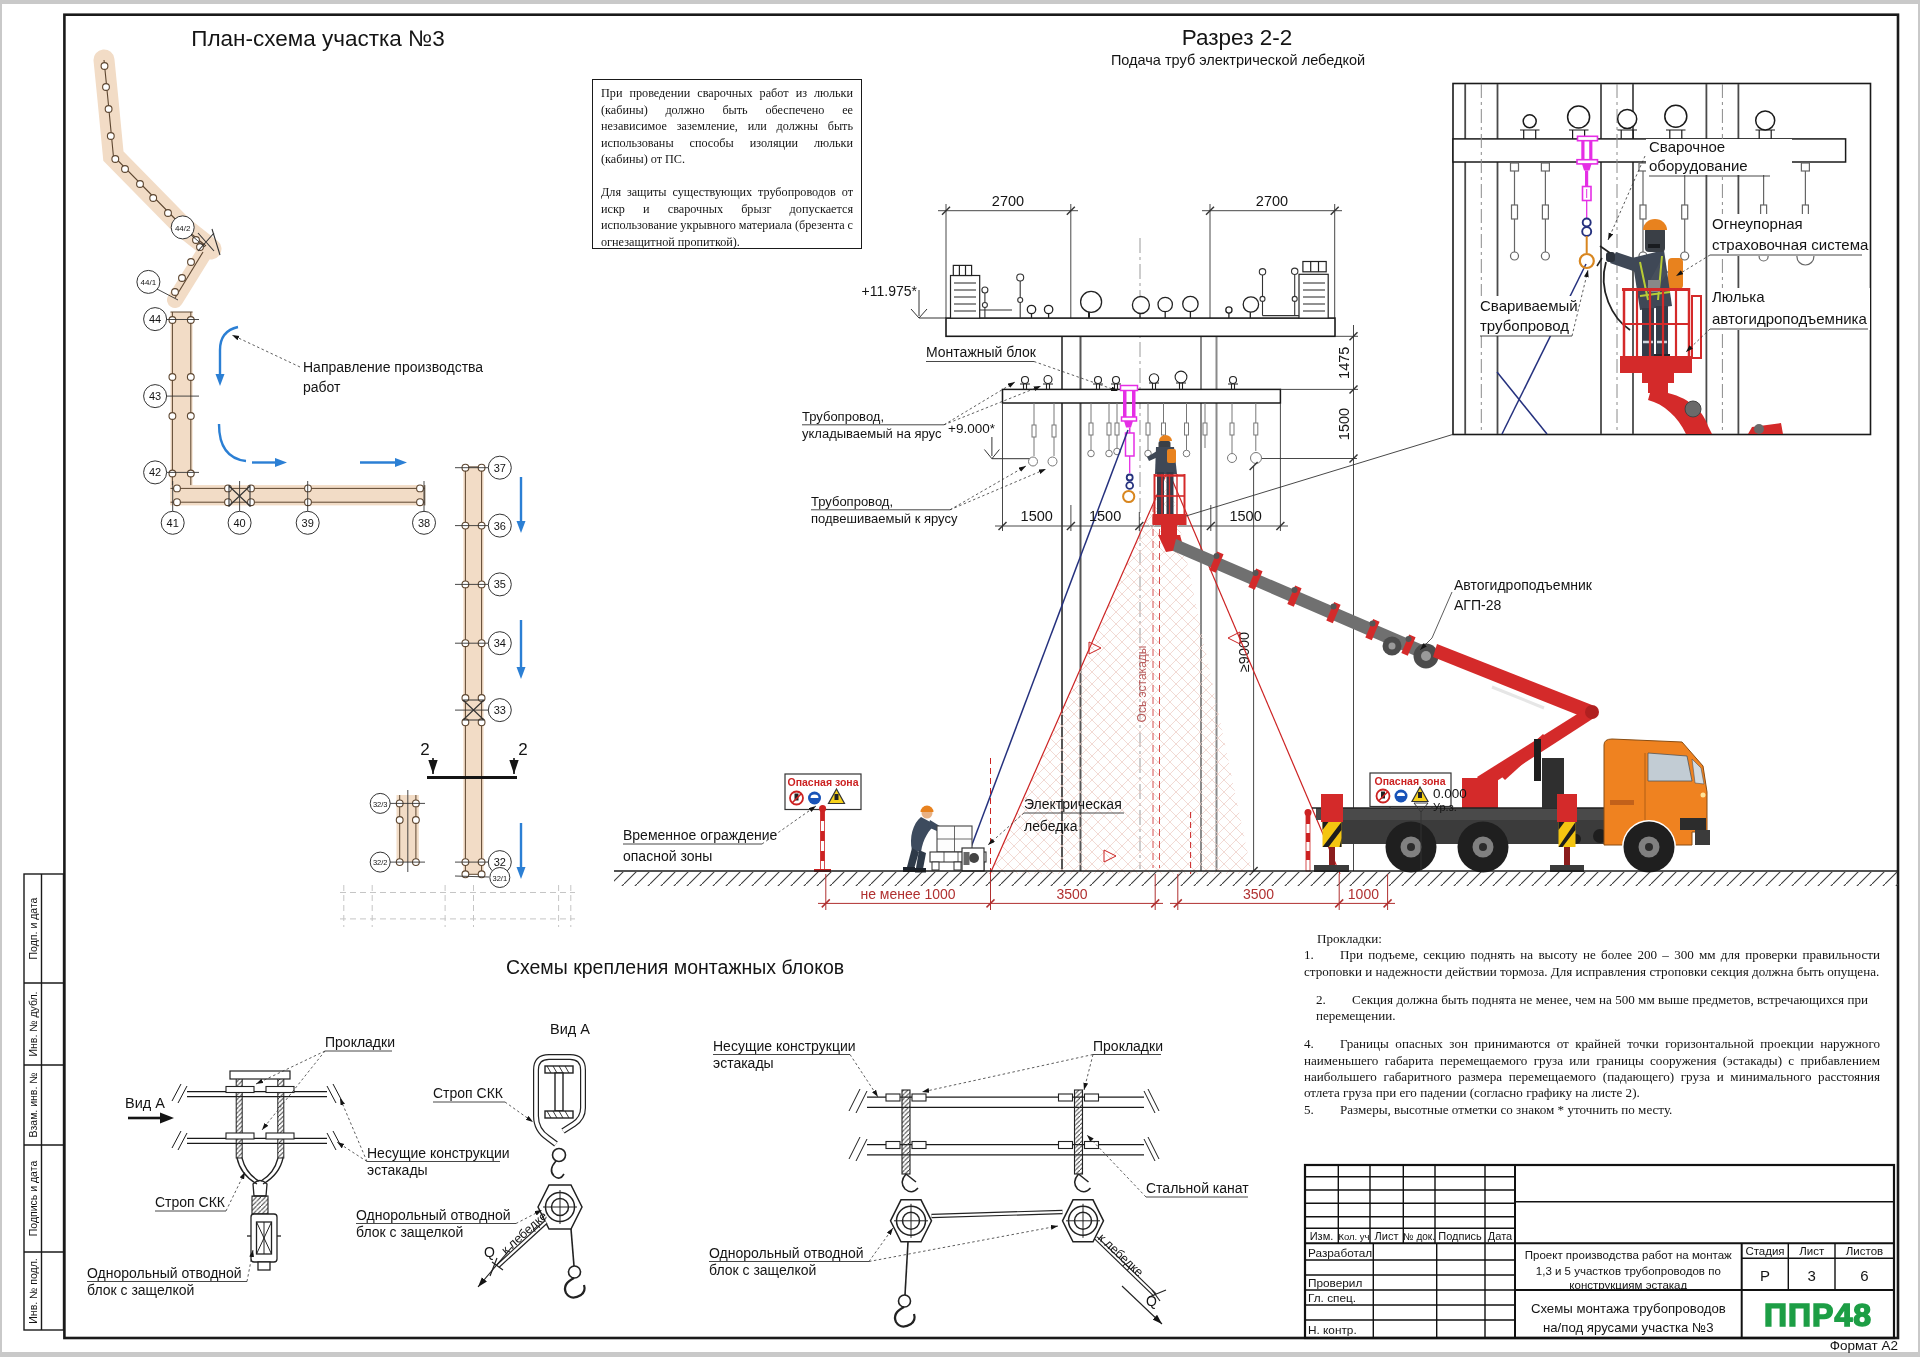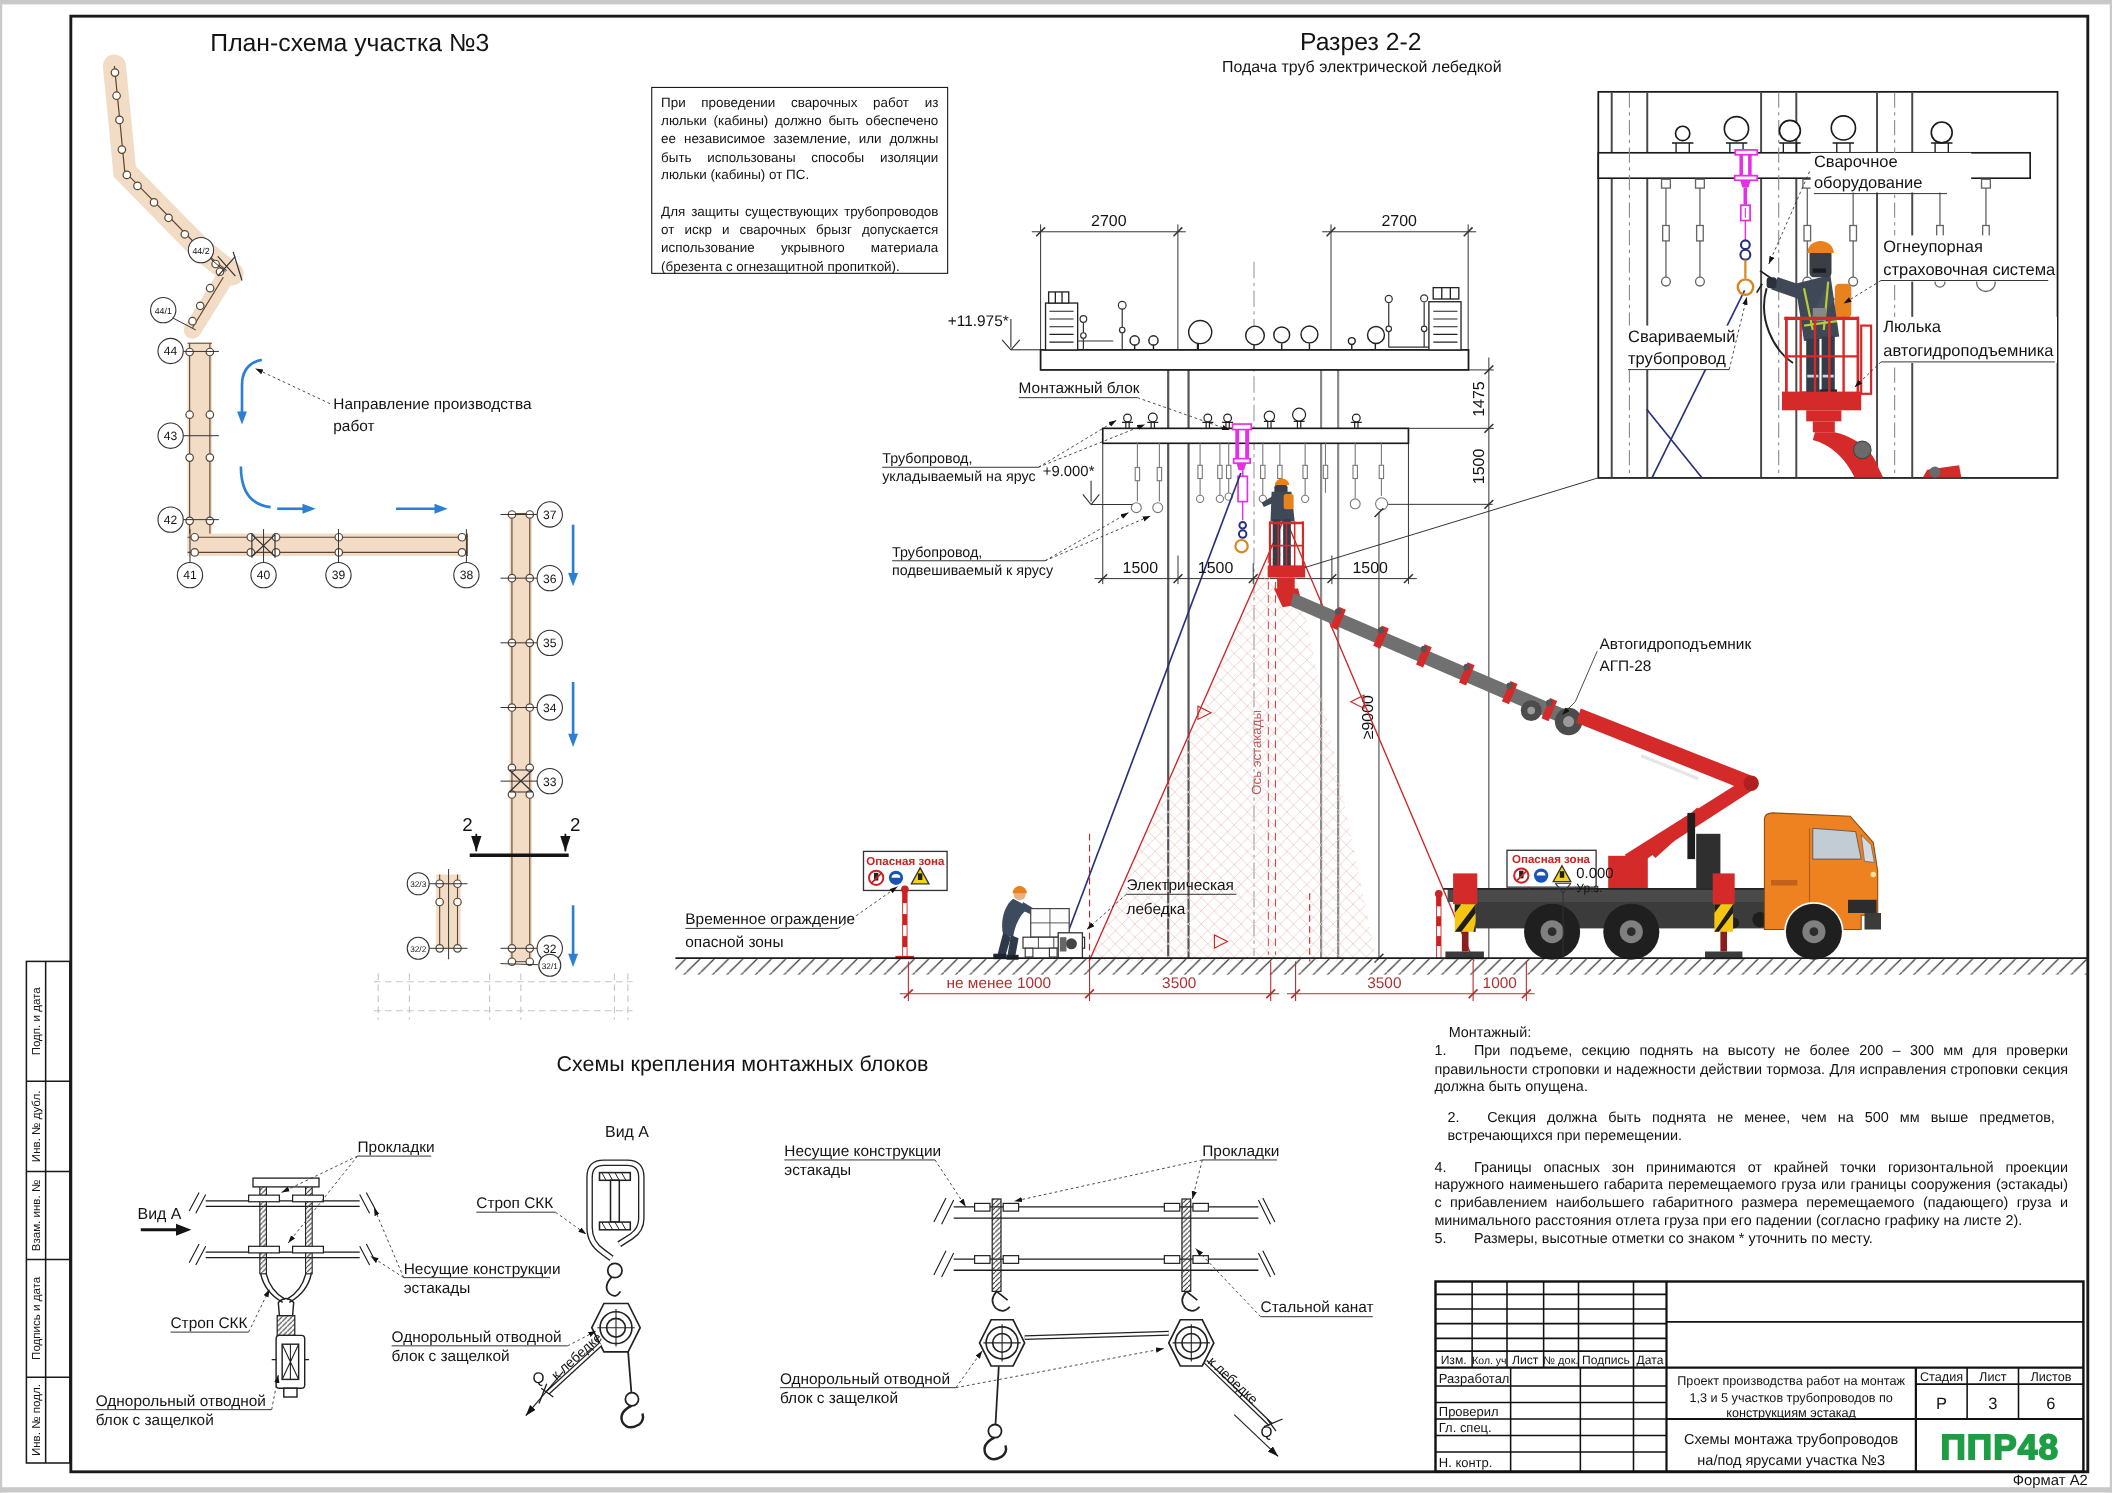--- a/index.html
+++ b/index.html
@@ -1,16 +1,16 @@
 <!DOCTYPE html>
 <html><head><meta charset="utf-8"><style>
 html,body{margin:0;padding:0}
 body{width:1920px;height:1357px;position:relative;background:#fff;font-family:"Liberation Sans",sans-serif;overflow:hidden}
 svg{position:absolute;left:0;top:0}
-.ov{position:absolute;color:#141414;font-family:Liberation Sans, sans-serif}
+.ov{position:absolute;color:#141414;font-family:Liberation Serif, serif}
 .num{display:inline-block;width:36px}
 </style></head><body>
 <svg width="1920" height="1357" viewBox="0 0 1920 1357" fill="none" stroke="none">
 <defs>
 <marker id="ah" markerWidth="10" markerHeight="8" refX="9" refY="3" orient="auto">
         <path d="M0,0 L9,3 L0,6 Z" fill="#141414"></path>
       </marker>
 <pattern id="ghatch" width="13" height="13" patternUnits="userSpaceOnUse">
         <path d="M-2,15 L15,-2" stroke="#3a3a3a" stroke-width="1.1"></path>
       </pattern>
@@ -1334,18 +1334,18 @@
       <text x="1811.7" y="1281" font-size="15">3</text>
       <text x="1864.5" y="1281" font-size="15">6</text>
     </g>
 
 <text x="1818" y="1326" fill="#1d9e45" stroke="#1d9e45" stroke-width="1.6" font-size="32" font-weight="bold" text-anchor="middle" letter-spacing="1">ППР48</text>
 </svg>
 
 <div class="ov" style="left:592px;top:79px;width:252px;height:158px;border:1.4px solid #1a1a1a;padding:5px 8px;font-size:12.2px;line-height:16.55px;text-align:justify">При проведении сварочных работ из люльки (кабины) должно быть обеспечено ее независимое заземление, или должны быть использованы способы изоляции люльки (кабины) от ПС.<br><br>Для защиты существующих трубопроводов от искр и сварочных брызг допускается использование укрывного материала (брезента с огнезащитной пропиткой).</div>
 
 <div class="ov" style="left:1304px;top:931px;width:576px;font-size:13.1px;line-height:16.3px;text-align:justify">
-<p style="margin:0 0 0 13px">Монтажный:</p>
+<p style="margin:0 0 0 13px">Прокладки:</p>
 <p style="margin:0"><span class="num">1.</span>При подъеме, секцию поднять на высоту не более 200 – 300 мм для проверки правильности строповки и надежности действии тормоза. Для исправления строповки секция должна быть опущена.</p>
 <p style="margin:12px"><span class="num">2.</span>Секция должна быть поднята не менее, чем на 500 мм выше предметов, встречающихся при перемещении.</p>
 <p style="margin:0"><span class="num">4.</span>Границы опасных зон принимаются от крайней точки горизонтальной проекции наружного наименьшего габарита перемещаемого груза или границы сооружения (эстакады) с прибавлением наибольшего габаритного размера перемещаемого (падающего) груза и минимального расстояния отлета груза при его падении (согласно графику на листе 2).</p>
 <p style="margin:0"><span class="num">5.</span>Размеры, высотные отметки со знаком * уточнить по месту.</p>
 </div>
 
 </body></html>

